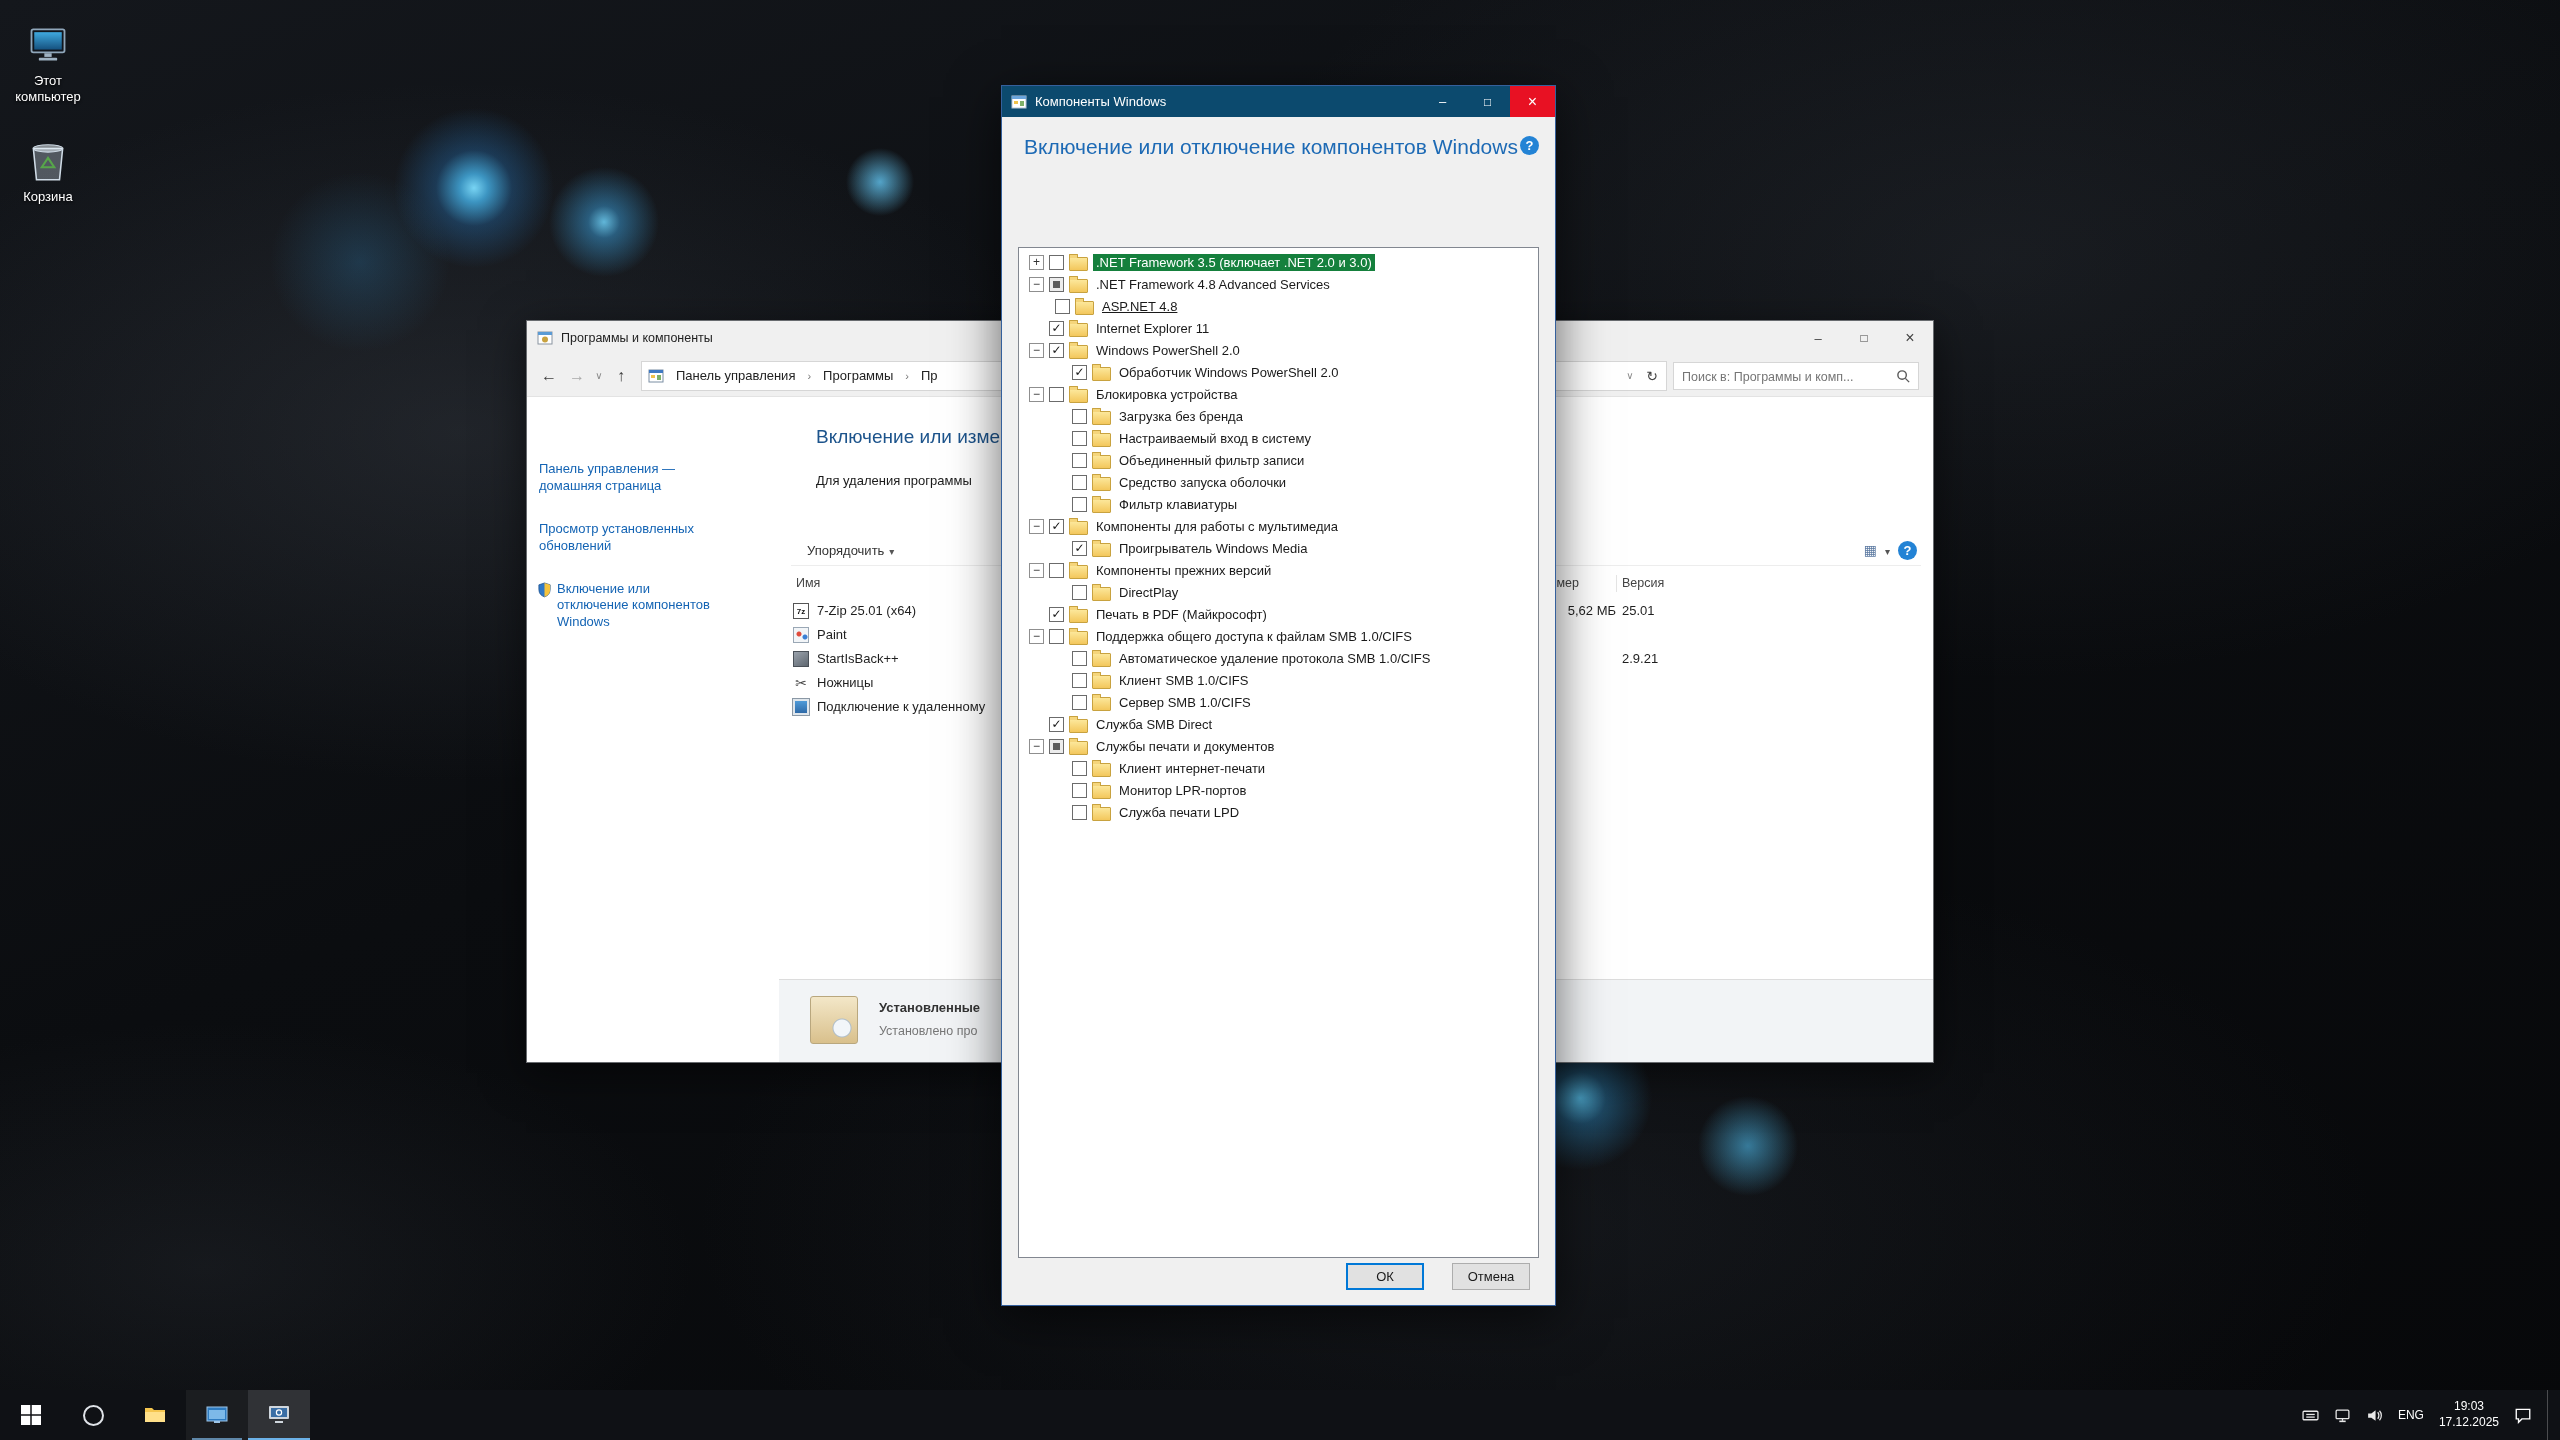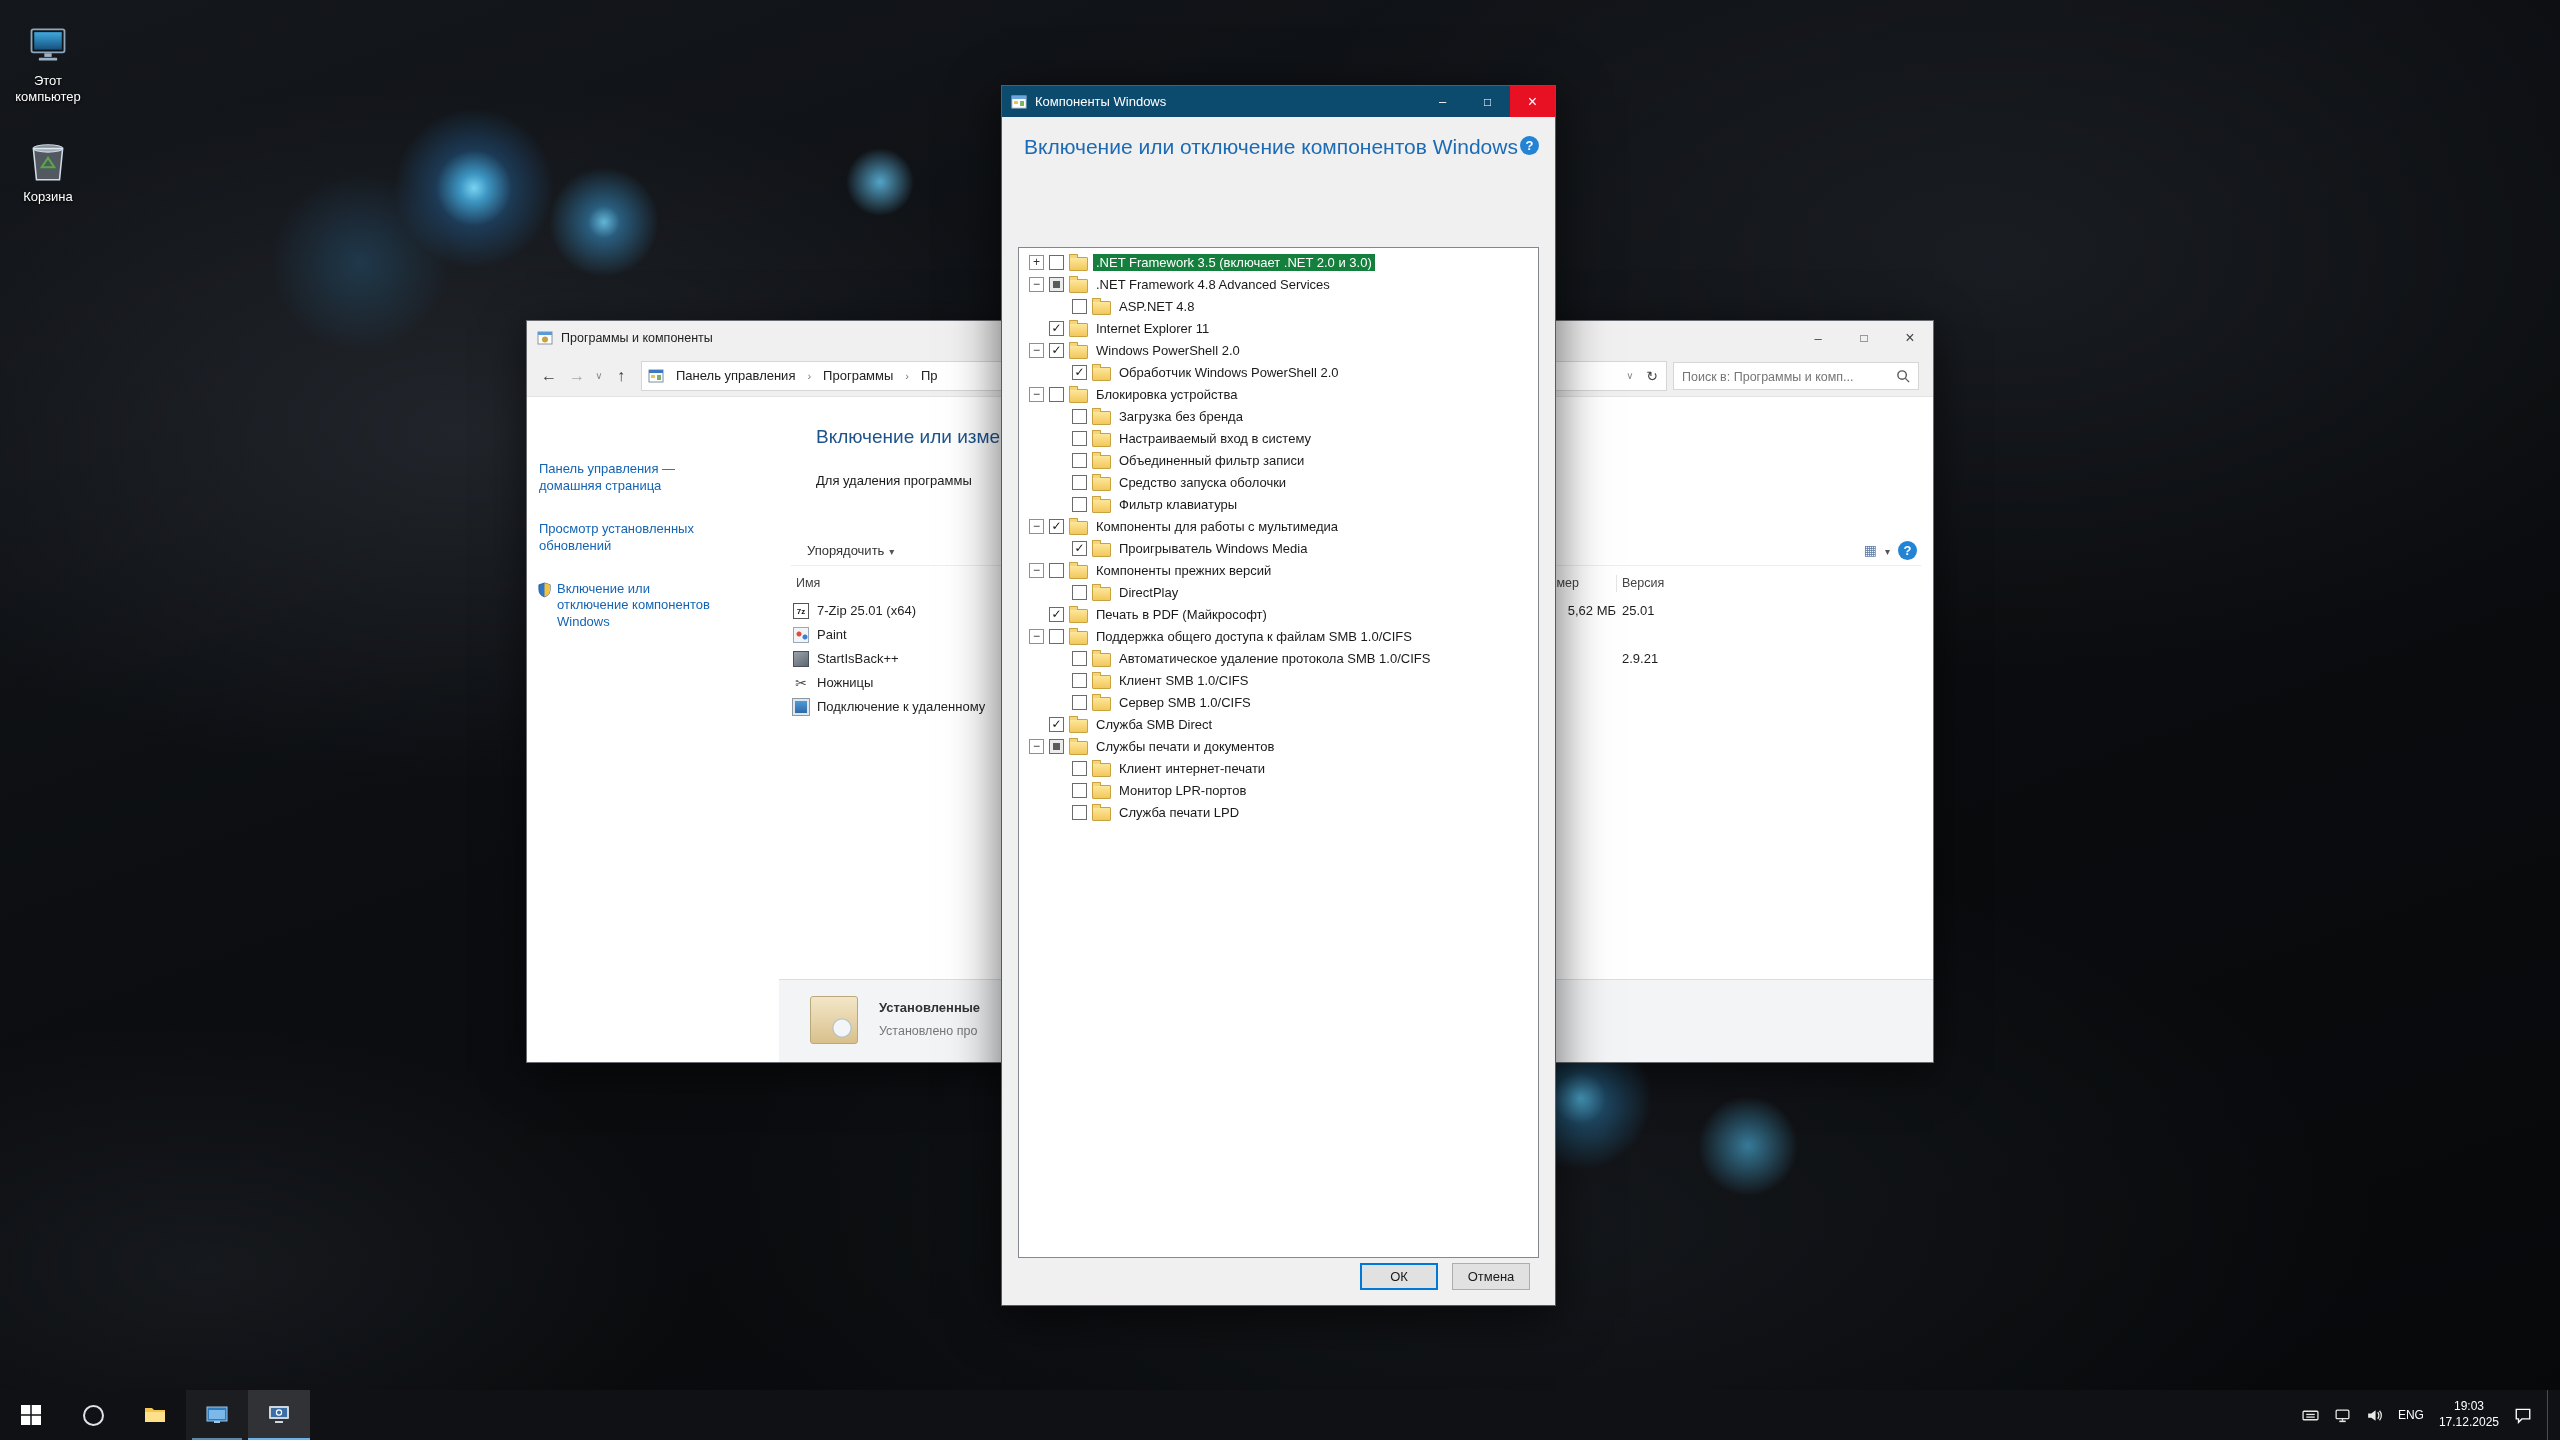--- a/index.html
+++ b/index.html
@@ -117,21 +117,21 @@
   .exp.empty{border:none;background:transparent;}
   .cb{width:15px;height:15px;box-sizing:border-box;border:1px solid #6b6b6b;background:#fff;margin-right:5px;
       display:flex;align-items:center;justify-content:center;flex:0 0 auto;}
   .cb.checked::after{content:"\2713";font-size:12px;color:#111;}
   .cb.partial{background:#ececec;}
   .cb.partial::after{content:"";width:7px;height:7px;background:#5c5c5c;}
   .folder{width:17px;height:12px;background:linear-gradient(#fce79a,#f3c75c);border:1px solid #c8a23f;border-radius:1px;position:relative;margin:3px 5px 0 0;flex:0 0 auto;}
   .folder::before{content:"";position:absolute;top:-4px;left:-1px;width:7px;height:3px;background:#f5d57b;border:1px solid #c8a23f;border-bottom:none;border-radius:1px 1px 0 0;}
   .tlabel{padding:1px 3px;}
   .tlabel.sel{background:#15803d;color:#fff;}
-  .dlg-buttons{position:absolute;right:25px;bottom:15px;display:flex;gap:14px;}
+  .dlg-buttons{position:absolute;right:25px;bottom:15px;display:flex;gap:28px;}
   .btn{width:78px;height:27px;background:#e1e1e1;border:1px solid #adadad;font-size:13px;color:#1a1a1a;
        display:flex;align-items:center;justify-content:center;font-family:inherit;}
   .btn.default{border:1px solid #0078d7;box-shadow:inset 0 0 0 1px #0078d7;}
 
   
   .taskbar{position:absolute;left:0;bottom:0;width:2560px;height:50px;background:rgba(16,18,22,0.97);display:flex;align-items:stretch;}
   .tb-btn{width:62px;display:flex;align-items:center;justify-content:center;position:relative;}
   .tb-btn.running{background:rgba(255,255,255,0.05);}
   .tb-btn.running::after{content:"";position:absolute;left:6px;right:6px;bottom:0;height:2px;background:#5f87a8;}
   .tb-btn.active{background:rgba(255,255,255,0.14);}
@@ -334,21 +334,21 @@
           <span class="cb unchecked"></span>
           <span class="folder"></span>
           <span class="tlabel sel">.NET Framework 3.5 (включает .NET 2.0 и 3.0)</span>
         </div>
         <div class="trow" style="padding-left: 10px;">
           <span class="exp">−</span>
           <span class="cb partial"></span>
           <span class="folder"></span>
           <span class="tlabel">.NET Framework 4.8 Advanced Services</span>
         </div>
-        <div class="trow" style="padding-left: 33px;">
+        <div class="trow" style="padding-left: 16px; text-decoration: underline;">
           <span class="exp empty"></span>
           <span class="cb unchecked"></span>
           <span class="folder"></span>
           <span class="tlabel">ASP.NET 4.8</span>
         </div>
         <div class="trow" style="padding-left: 10px;">
           <span class="exp empty"></span>
           <span class="cb checked"></span>
           <span class="folder"></span>
           <span class="tlabel">Internet Explorer 11</span>

